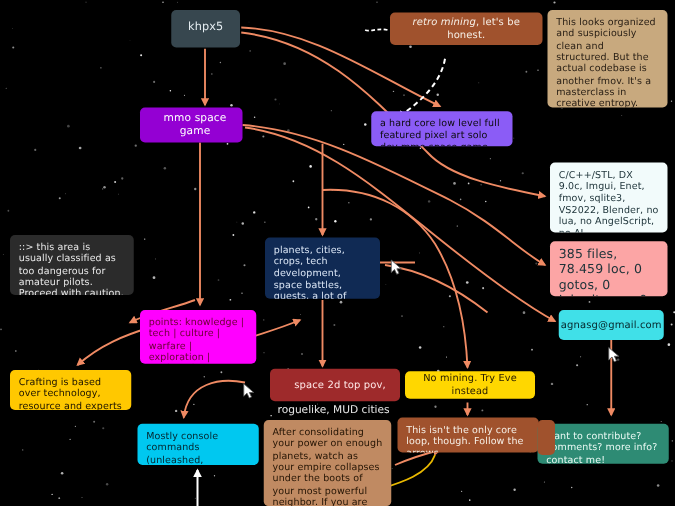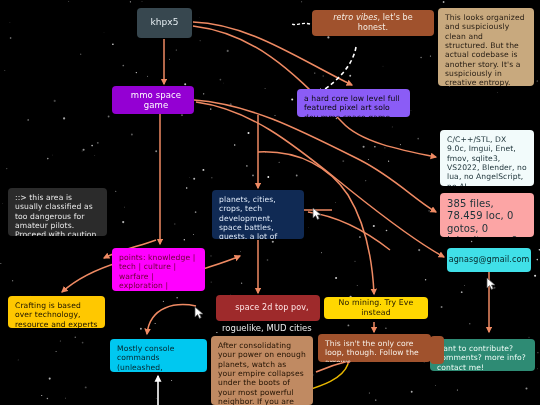--- a/index.html
+++ b/index.html
@@ -285,23 +285,23 @@
   </svg>
 
   <div id="nodes-root">
       <div class="node clip ctr" style="left: 137px; top: 8px; width: 55px; height: 30px; background: rgb(55, 71, 79); color: rgb(230, 238, 242); font-size: 9px; text-align: center;">
         <span>khpx5</span>
       </div>
       <div class="node clip ctr" style="left: 112px; top: 86px; width: 82px; height: 28px; background: rgb(148, 0, 211); color: rgb(255, 255, 255); font-size: 8.5px; text-align: center; padding-left: 13px;">
         <span>mmo space game</span>
       </div>
       <div class="node clip ctr" style="left: 312px; top: 10px; width: 122px; height: 26px; background: rgb(160, 82, 45); color: rgb(246, 239, 230); font-size: 8px; text-align: center;">
-        <span><i>retro vibes</i>, let's be honest.</span>
-      </div>
-      <div class="node clip" style="left: 438px; top: 8px; width: 96px; height: 78px; background: rgb(200, 169, 126); color: rgb(42, 32, 22); font-size: 7.6px;"><span>This looks organized and suspiciously clean and structured. But the actual codebase is another story. It's a suspiciously in creative entropy.</span></div>
+        <span><i>retro mining</i>, let's be honest.</span>
+      </div>
+      <div class="node clip" style="left: 438px; top: 8px; width: 96px; height: 78px; background: rgb(200, 169, 126); color: rgb(42, 32, 22); font-size: 7.6px;"><span>This looks organized and suspiciously clean and structured. But the actual codebase is another fmov. It's a masterclass in creative entropy.</span></div>
       <div class="node clip" style="left: 297px; top: 89px; width: 113px; height: 28px; background: #8b5cf6; color: rgb(10, 10, 10); font-size: 7.6px;"><span>a hard core low level full featured pixel art solo dev mmo space game</span></div>
       <div class="node clip" style="left: 440px; top: 130px; width: 94px; height: 56px; background: rgb(242, 251, 251); color: rgb(28, 50, 56); font-size: 7.6px;"><span>C/C++/STL, DX 9.0c, Imgui, Enet, fmov, sqlite3, VS2022, Blender, no lua, no AngelScript, no AI</span></div>
       <div class="node clip" style="left: 440px; top: 193px; width: 94px; height: 44px; background: #fca5a5; color: rgb(28, 50, 56); font-size: 10px;"><span>385 files, 78.459 loc, 0 gotos, 0 Inheritance, 0 Polymorphism</span></div>
       <div class="node clip" style="left: 8px; top: 188px; width: 99px; height: 48px; background: rgb(43, 43, 43); color: rgb(233, 233, 233); font-size: 7.6px;"><span>::&gt; this area is usually classified as too dangerous for amateur pilots. Proceed with caution. &lt;::</span></div>
       <div class="node clip" style="left: 212px; top: 190px; width: 92px; height: 49px; background: rgb(16, 42, 84); color: rgb(219, 230, 245); font-size: 7.6px;"><span>planets, cities, crops, tech development, space battles, quests, a lot of quests</span></div>
       <div class="node clip" style="left: 112px; top: 248px; width: 93px; height: 43px; background: rgb(255, 0, 255); color: rgb(106, 0, 51); font-size: 7.6px;"><span>points: knowledge | tech | culture | warfare | exploration | engineering</span></div>
       <div class="node clip" style="left: 8px; top: 296px; width: 97px; height: 32px; background: rgb(255, 200, 0); color: rgb(26, 18, 0); font-size: 7.6px;"><span>Crafting is based over technology, resource and experts control</span></div>
       <div class="node clip ctr" style="left: 216px; top: 295px; width: 104px; height: 26px; background: rgb(158, 42, 43); color: rgb(255, 231, 231); font-size: 8px; text-align: center; padding-left: 15px;">
         <span>space 2d top pov,</span>
       </div>

